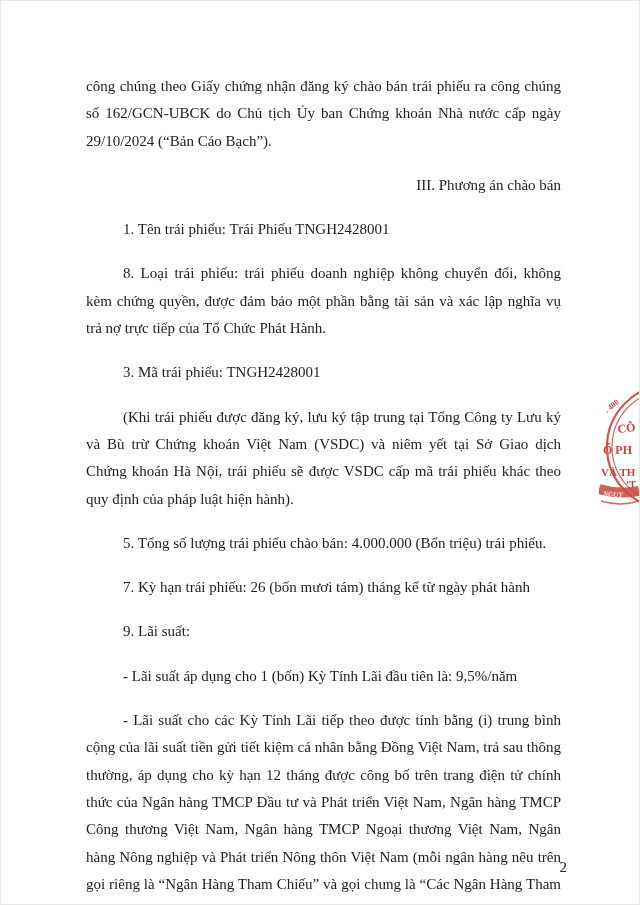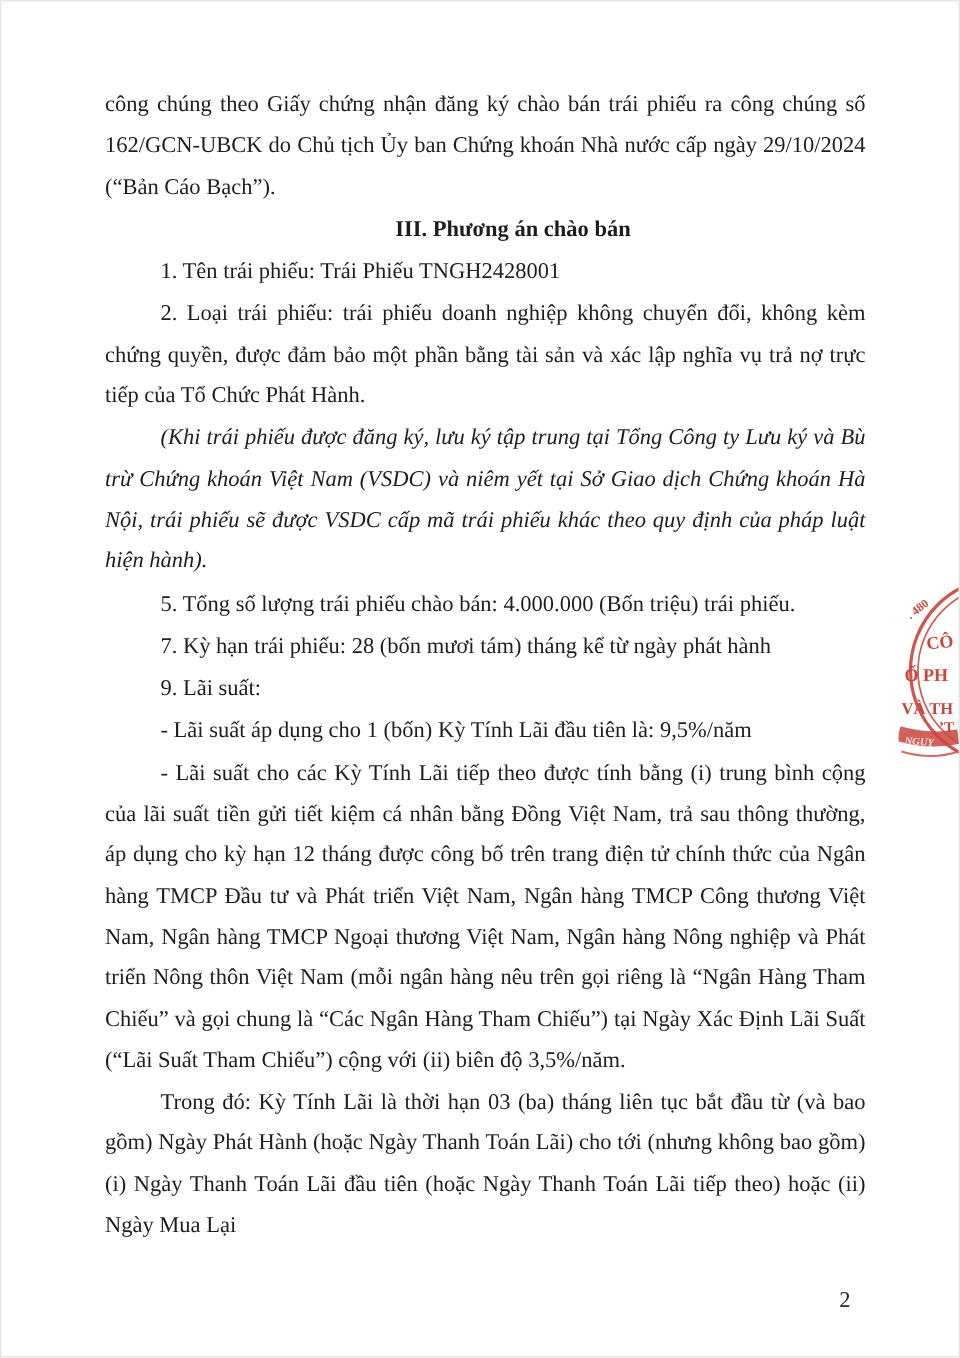--- a/index.html
+++ b/index.html
@@ -17,24 +17,24 @@
     box-sizing:border-box;
   }
   .doc{
     position:absolute;
     left:68px;top:55px;width:509px;
     font-size:15px;
     line-height:27.3px;
     color:#1d1d1b;
     text-align:justify;
   }
-  .doc p{margin:1px;}
+  .doc p{margin:17px;}
   .ind{text-indent:37px;}
-  .heading{font-weight:bold;text-indent:37px;text-align:center;}
-  .italic{font-style:italic;}
+  .heading{font-weight:normal;text-indent:37px;text-align:right;}
+  .italic{}
   .page-number{
     position:absolute;
     top:858px;right:72px;
     font-size:15px;color:#2a2a28;
   }
   .stamp{
     position:absolute;
     right:0;top:384px;
     width:40px;height:128px;
     pointer-events:none;
@@ -43,24 +43,25 @@
 </style>
 </head>
 <body>
 
 <div class="page">
 
   <div class="doc">
     <p>công chúng theo Giấy chứng nhận đăng ký chào bán trái phiếu ra công chúng số 162/GCN-UBCK do Chủ tịch Ủy ban Chứng khoán Nhà nước cấp ngày 29/10/2024 (“Bản Cáo Bạch”).</p>
     <p class="heading">III. Phương án chào bán</p>
     <p class="ind">1. Tên trái phiếu: Trái Phiếu TNGH2428001</p>
-    <p class="ind">2. Loại trái phiếu: trái phiếu doanh nghiệp không chuyển đổi, không kèm chứng quyền, được đảm bảo một phần bằng tài sản và xác lập nghĩa vụ trả nợ trực tiếp của Tổ Chức Phát Hành.</p>
+    <p class="ind">8. Loại trái phiếu: trái phiếu doanh nghiệp không chuyển đổi, không kèm chứng quyền, được đảm bảo một phần bằng tài sản và xác lập nghĩa vụ trả nợ trực tiếp của Tổ Chức Phát Hành.</p>
+    <p class="ind">3. Mã trái phiếu: TNGH2428001</p>
     <p class="ind italic">(Khi trái phiếu được đăng ký, lưu ký tập trung tại Tổng Công ty Lưu ký và Bù trừ Chứng khoán Việt Nam (VSDC) và niêm yết tại Sở Giao dịch Chứng khoán Hà Nội, trái phiếu sẽ được VSDC cấp mã trái phiếu khác theo quy định của pháp luật hiện hành).</p>
     <p class="ind">5. Tổng số lượng trái phiếu chào bán: 4.000.000 (Bốn triệu) trái phiếu.</p>
-    <p class="ind">7. Kỳ hạn trái phiếu: 28 (bốn mươi tám) tháng kể từ ngày phát hành</p>
+    <p class="ind">7. Kỳ hạn trái phiếu: 26 (bốn mươi tám) tháng kể từ ngày phát hành</p>
     <p class="ind">9. Lãi suất:</p>
     <p class="ind">- Lãi suất áp dụng cho 1 (bốn) Kỳ Tính Lãi đầu tiên là: 9,5%/năm</p>
     <p class="ind">- Lãi suất cho các Kỳ Tính Lãi tiếp theo được tính bằng (i) trung bình cộng của lãi suất tiền gửi tiết kiệm cá nhân bằng Đồng Việt Nam, trả sau thông thường, áp dụng cho kỳ hạn 12 tháng được công bố trên trang điện tử chính thức của Ngân hàng TMCP Đầu tư và Phát triển Việt Nam, Ngân hàng TMCP Công thương Việt Nam, Ngân hàng TMCP Ngoại thương Việt Nam, Ngân hàng Nông nghiệp và Phát triển Nông thôn Việt Nam (mỗi ngân hàng nêu trên gọi riêng là “Ngân Hàng Tham Chiếu” và gọi chung là “Các Ngân Hàng Tham Chiếu”) tại Ngày Xác Định Lãi Suất (“Lãi Suất Tham Chiếu”) cộng với (ii) biên độ 3,5%/năm.</p>
     <p class="ind">Trong đó: Kỳ Tính Lãi là thời hạn 03 (ba) tháng liên tục bắt đầu từ (và bao gồm) Ngày Phát Hành (hoặc Ngày Thanh Toán Lãi) cho tới (nhưng không bao gồm) (i) Ngày Thanh Toán Lãi đầu tiên (hoặc Ngày Thanh Toán Lãi tiếp theo) hoặc (ii) Ngày Mua Lại</p>
   </div>
 
   <div class="stamp">
     <svg width="40" height="128" viewBox="0 0 40 128" xmlns="http://www.w3.org/2000/svg">
       <g stroke="#c9463d" fill="none" opacity="0.9">
         <circle cx="70" cy="62" r="62" stroke-width="2.2"></circle>

